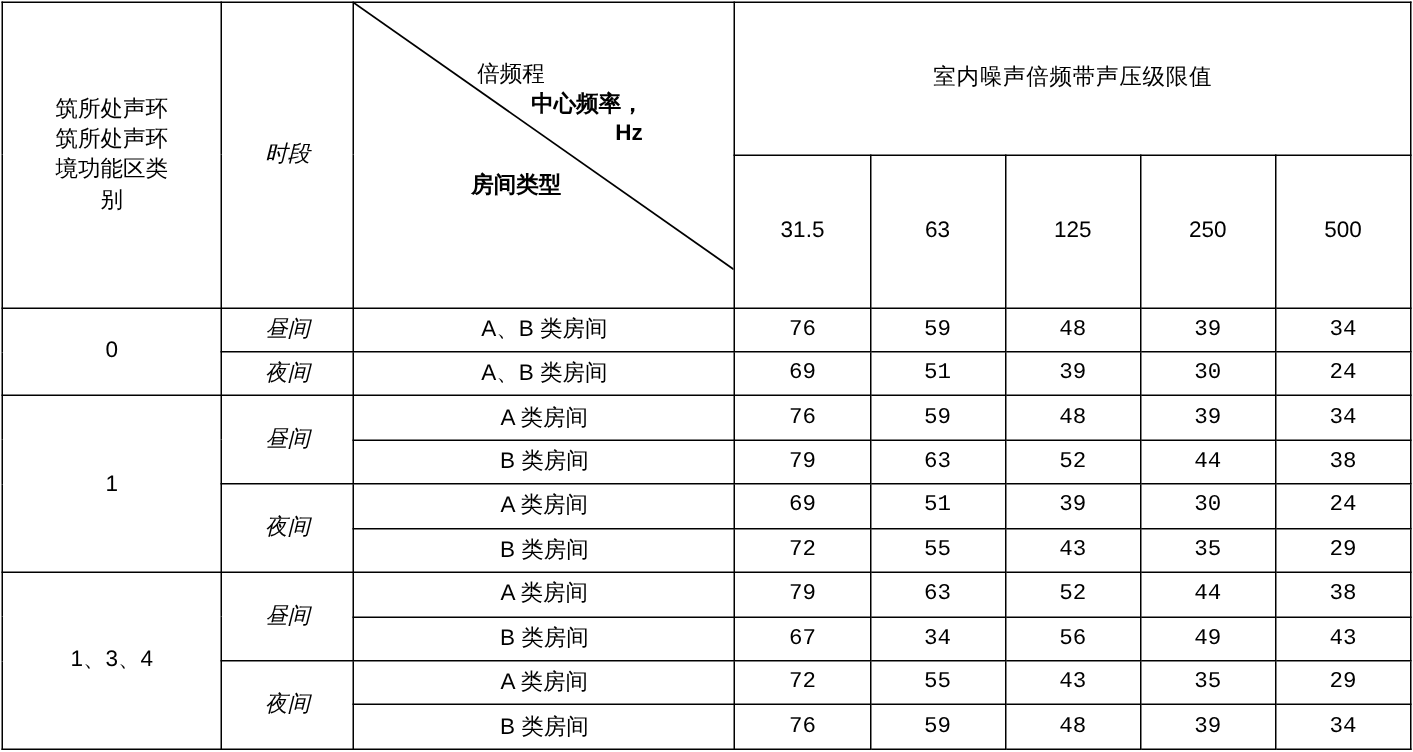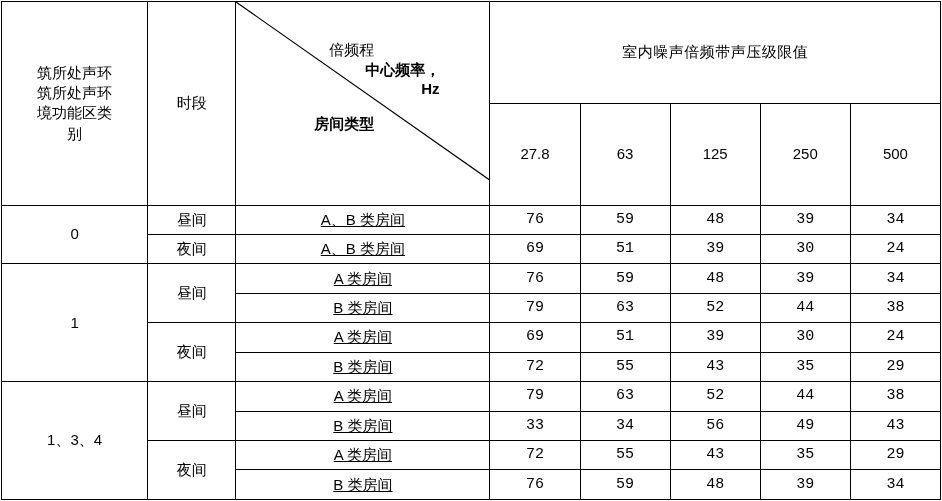--- a/index.html
+++ b/index.html
@@ -49,24 +49,24 @@
     font-size: 15px;
     line-height: 1.55;
     padding: 0 8px;
   }
   .header-band {
     font-size: 16px;
     letter-spacing: 0.5px;
   }
   .period-cell {
     font-size: 15px;
+    font-style: italic;
   }
   .room-cell {
     font-size: 15px;
-    text-decoration: underline;
   }
   .val-cell {
     font-size: 16px;
     font-family: Liberation Mono, monospace;
   }
   .freq-cell {
     font-size: 16px;
   }
 
   
@@ -83,21 +83,21 @@
     height: 100%;
     display: block;
   }
   .diag .lbl {
     position: absolute;
     font-size: 15px;
     white-space: nowrap;
     line-height: 1.3;
   }
   .diag .lbl-band {
-    left: 93px;
+    left: 82px;
     top: 38px;
     text-align: left;
   }
   .diag .lbl-band .l2 {
     padding-left: 36px;
     font-weight: bold;
   }
   .diag .lbl-band .l3 {
     padding-left: 92px;
     font-weight: bold;
@@ -141,21 +141,21 @@
             <div class="l1">倍频程</div>
             <div class="l2">中心频率，</div>
             <div class="l3">Hz</div>
           </div>
           <div class="lbl lbl-room">房间类型</div>
         </td>
         <td class="header-band" colspan="5">室内噪声倍频带声压级限值</td>
       </tr>
 
       <tr>
-        <td class="freq-cell">27.8</td>
+        <td class="freq-cell">31.5</td>
         <td class="freq-cell">63</td>
         <td class="freq-cell">125</td>
         <td class="freq-cell">250</td>
         <td class="freq-cell">500</td>
       </tr>
 
       <tr>
         <td class="cat-cell" rowspan="2">0</td>
         <td class="period-cell">昼间</td>
         <td class="room-cell">A、B 类房间</td>
@@ -216,21 +216,21 @@
         <td class="period-cell" rowspan="2">昼间</td>
         <td class="room-cell">A 类房间</td>
         <td class="val-cell">79</td>
         <td class="val-cell">63</td>
         <td class="val-cell">52</td>
         <td class="val-cell">44</td>
         <td class="val-cell">38</td>
       </tr>
       <tr>
         <td class="room-cell">B 类房间</td>
-        <td class="val-cell">33</td>
+        <td class="val-cell">67</td>
         <td class="val-cell">34</td>
         <td class="val-cell">56</td>
         <td class="val-cell">49</td>
         <td class="val-cell">43</td>
       </tr>
       <tr>
         <td class="period-cell" rowspan="2">夜间</td>
         <td class="room-cell">A 类房间</td>
         <td class="val-cell">72</td>
         <td class="val-cell">55</td>

